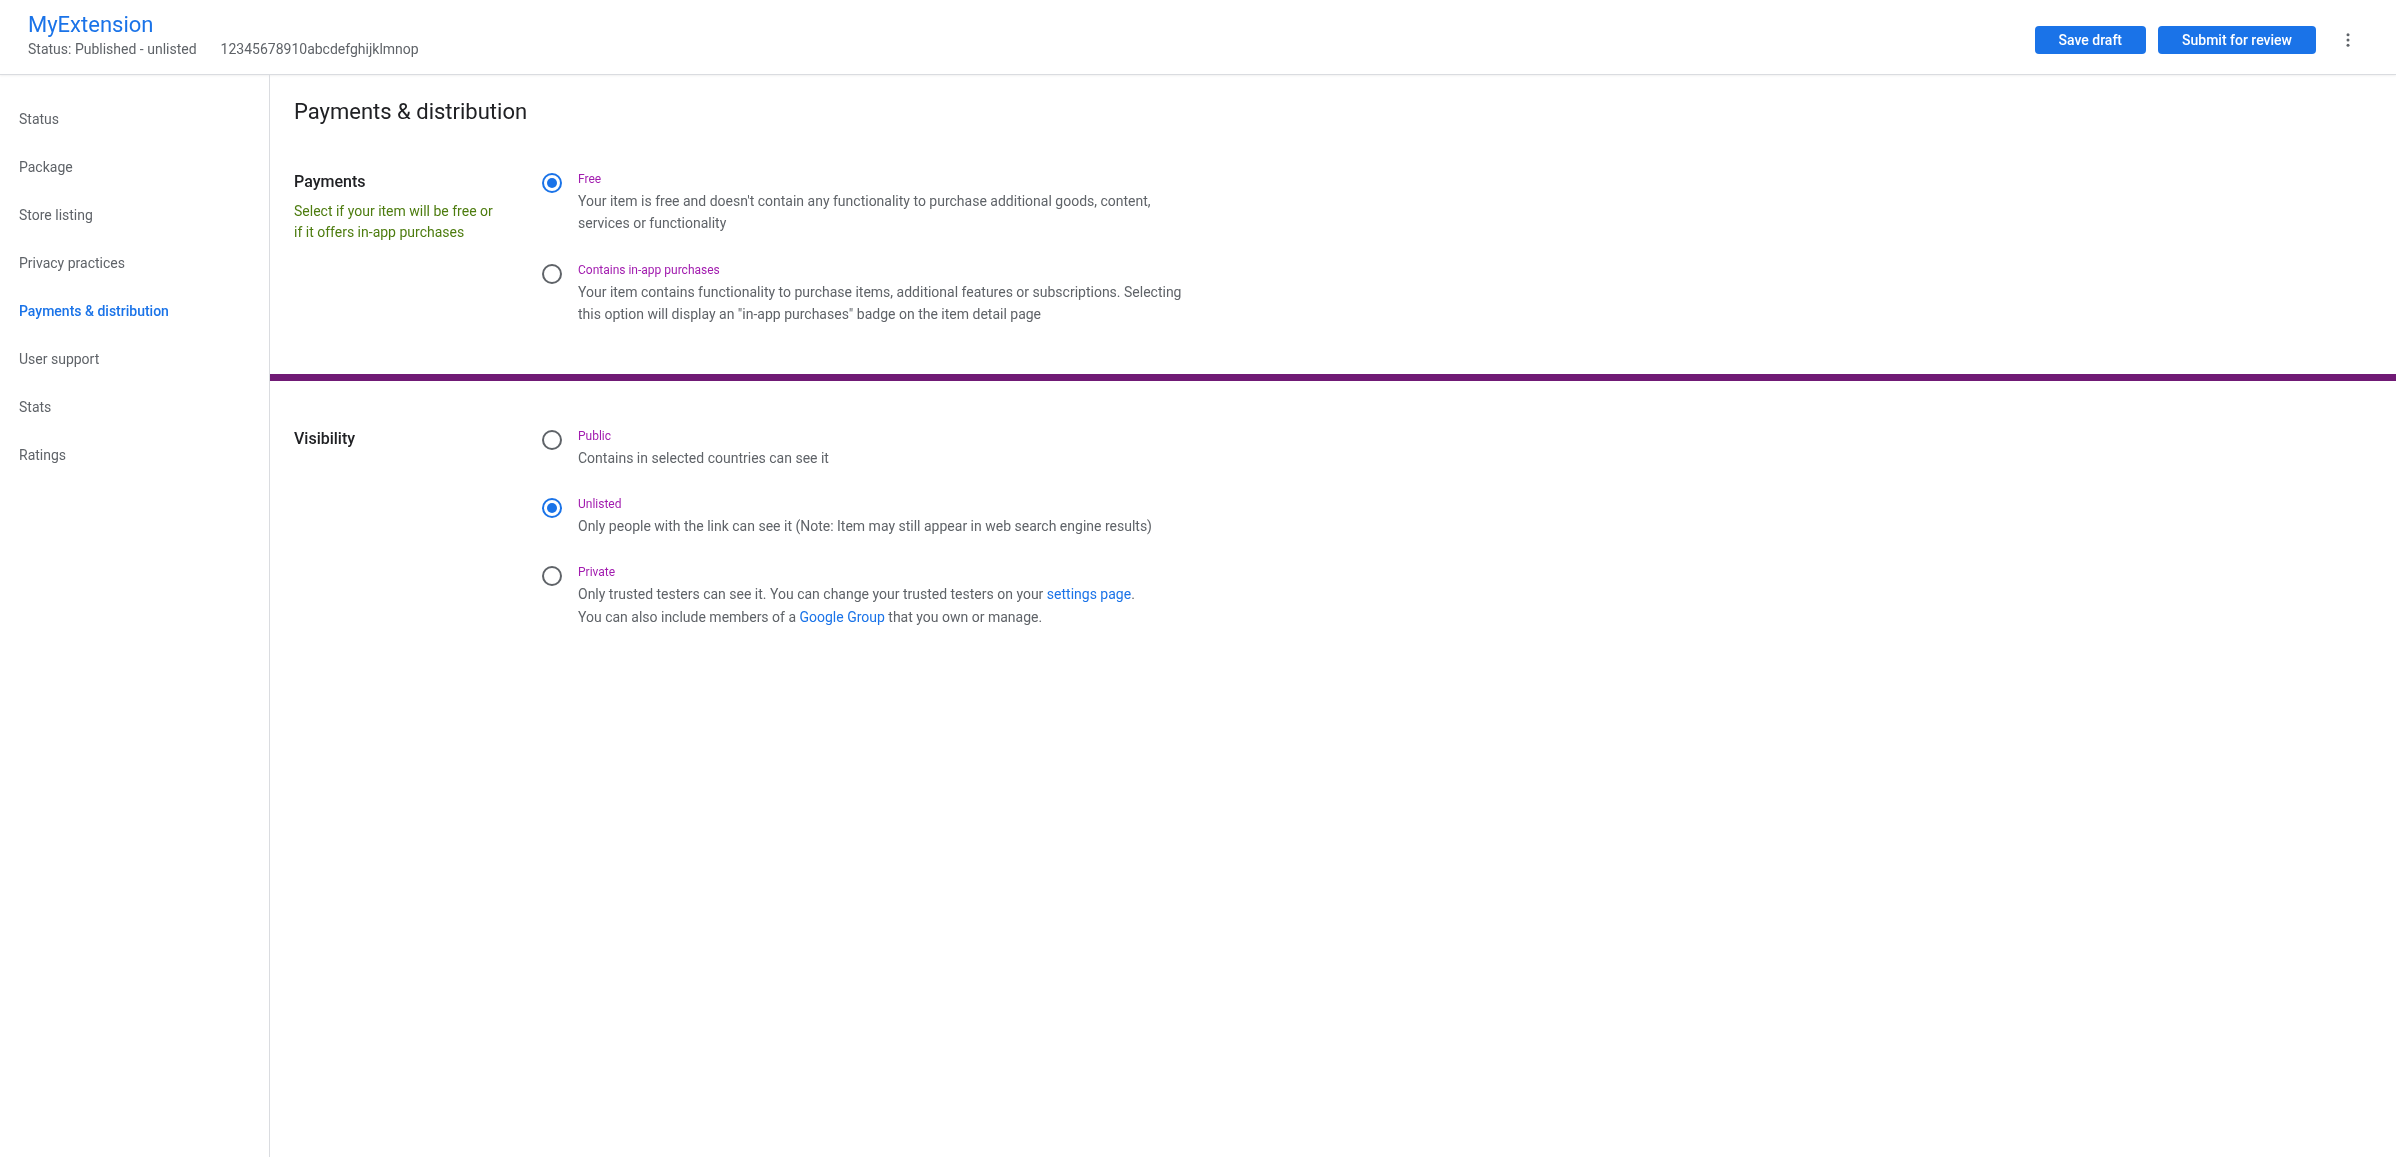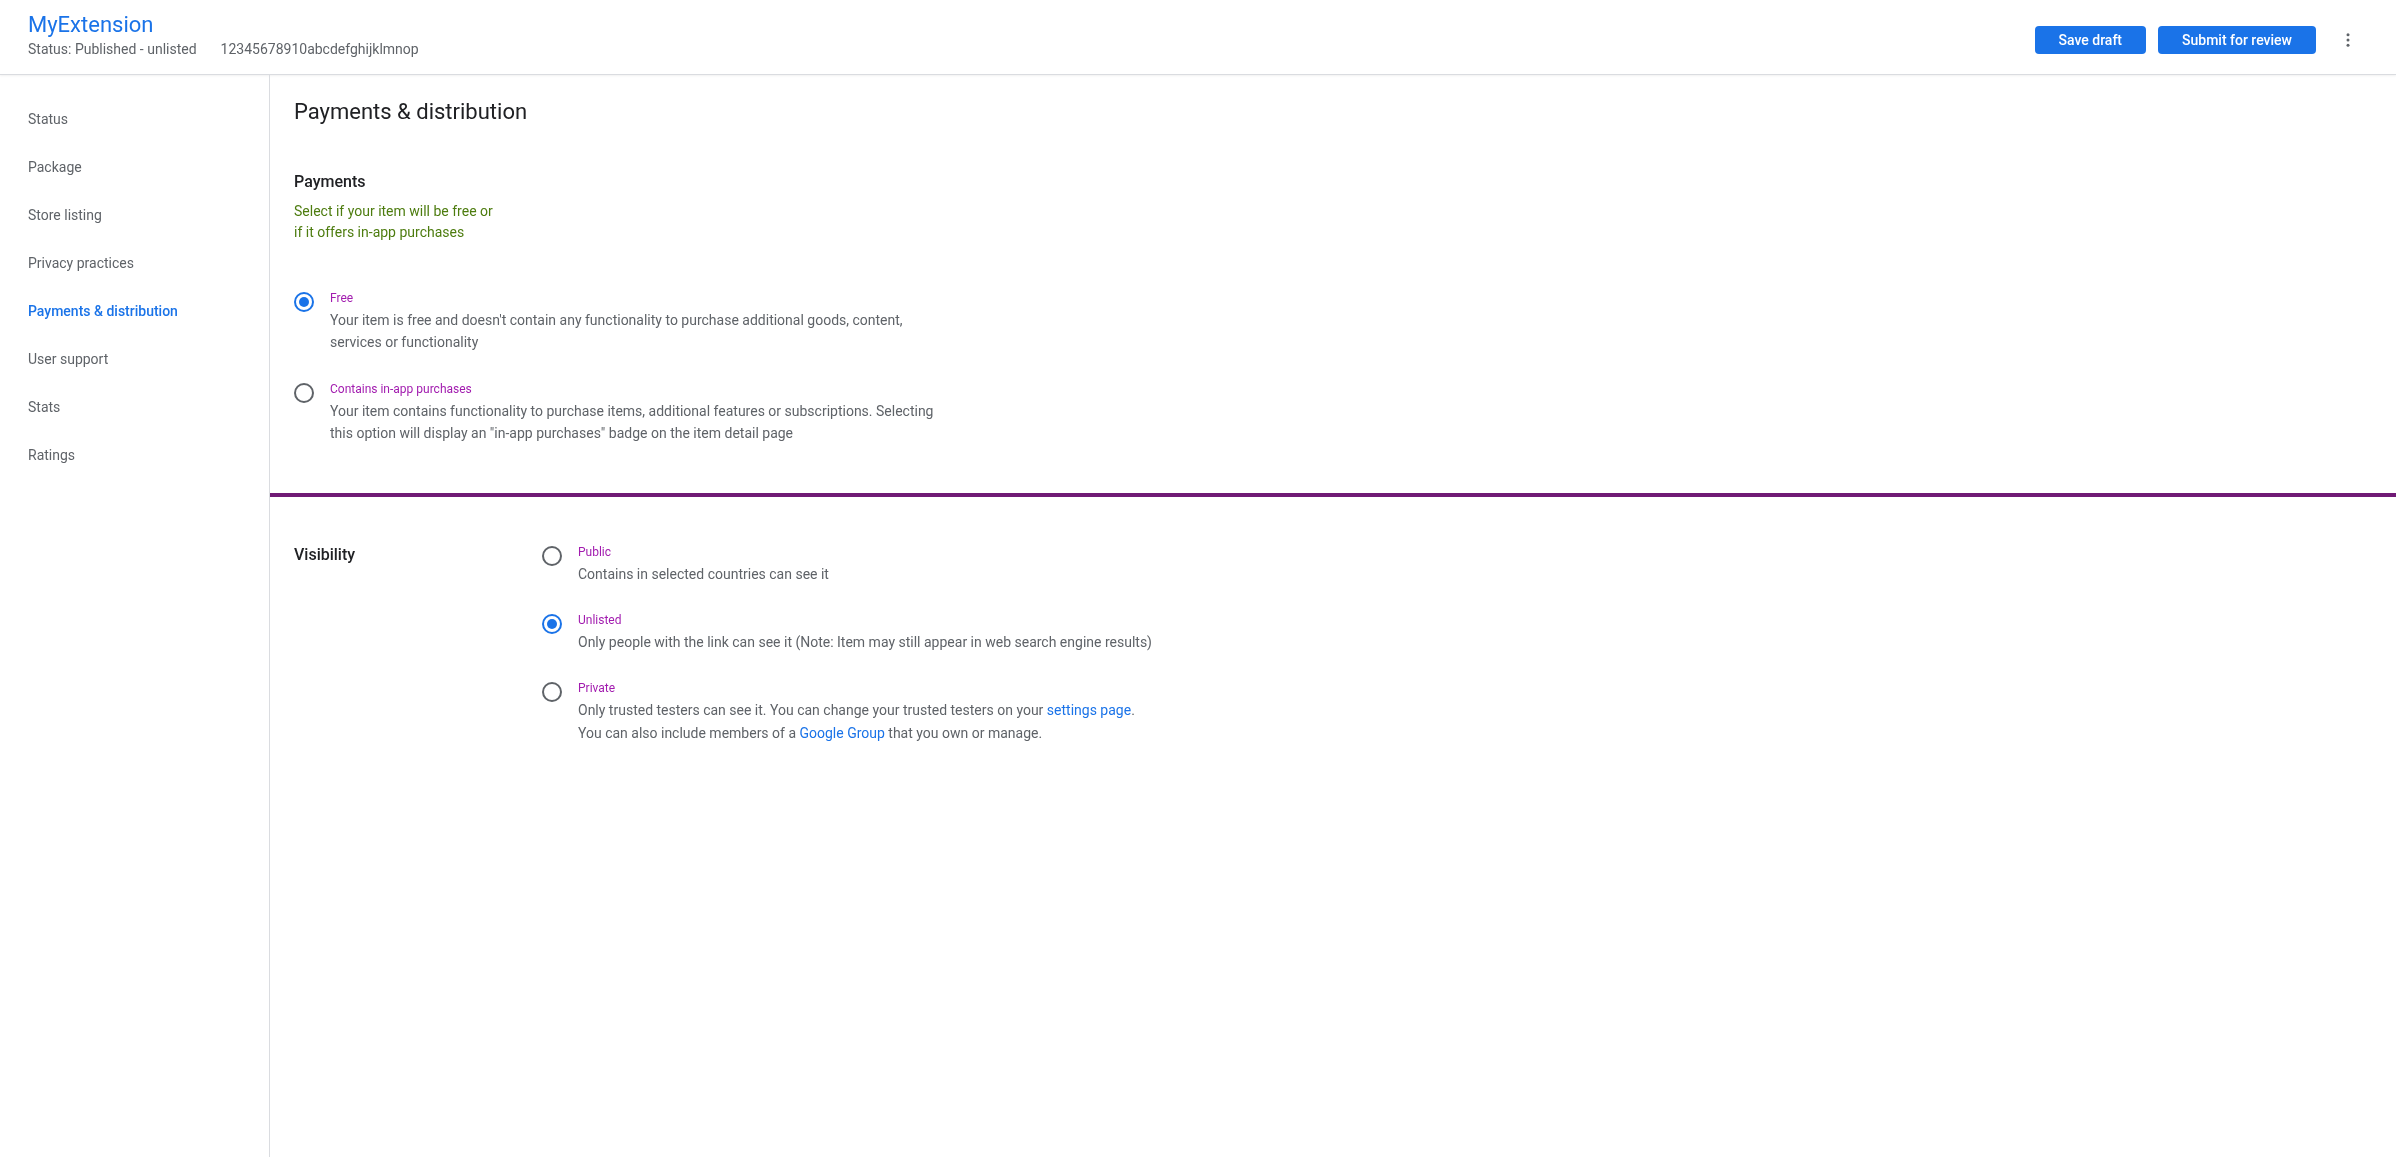--- a/index.html
+++ b/index.html
@@ -68,21 +68,21 @@
       display: flex;
     }
     .sidebar {
       width: 270px;
       padding-top: 20px;
       border-right: 1px solid #dadce0;
       min-height: calc(100vh - 80px);
       flex-shrink: 0;
     }
     .sidebar-item {
-      padding: 16px 28px;
+      padding: 16px 19px;
       font-size: 14px;
       color: #5f6368;
       cursor: pointer;
     }
     .sidebar-item.active {
       color: #1a73e8;
       font-weight: 500;
     }
     .main {
       flex: 1;
@@ -93,22 +93,21 @@
       color: #202124;
       padding: 24px 0 0 24px;
       font-weight: 400;
     }
     .section {
       display: flex;
       padding: 48px 24px 48px 24px;
       gap: 48px;
     }
     .section.divider {
-      border-bottom: 4px solid #701a75;
-      flex-direction: column;
+      border-bottom: 7px solid #701a75;
     }
     .section-label {
       width: 200px;
       flex-shrink: 0;
     }
     .section-heading {
       font-size: 16px;
       font-weight: 500;
       color: #202124;
       margin-bottom: 10px;

